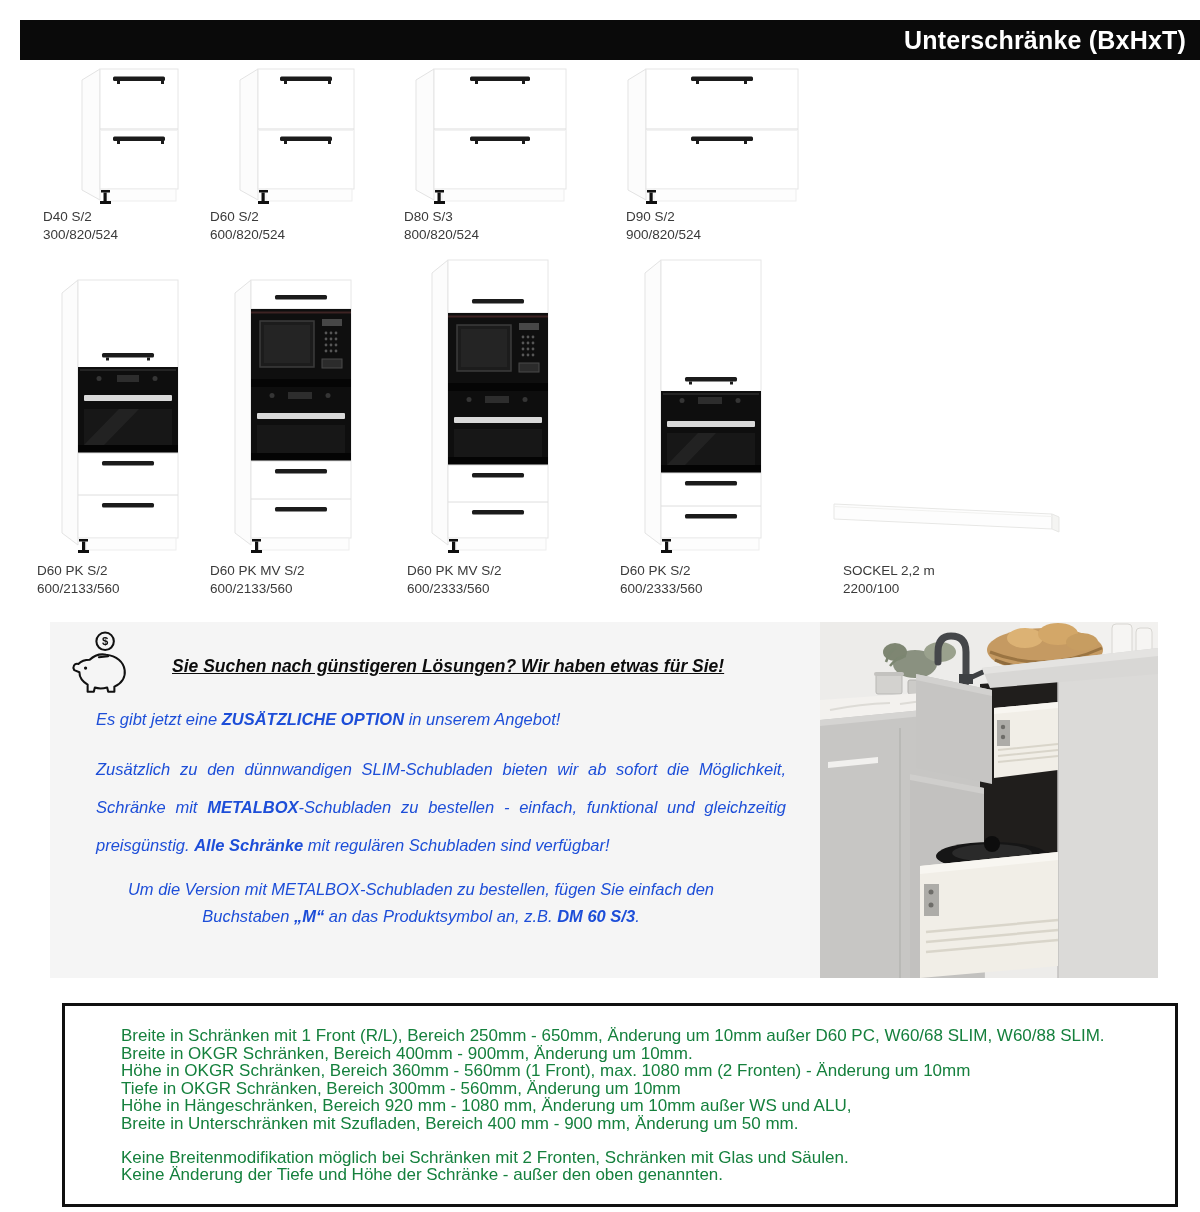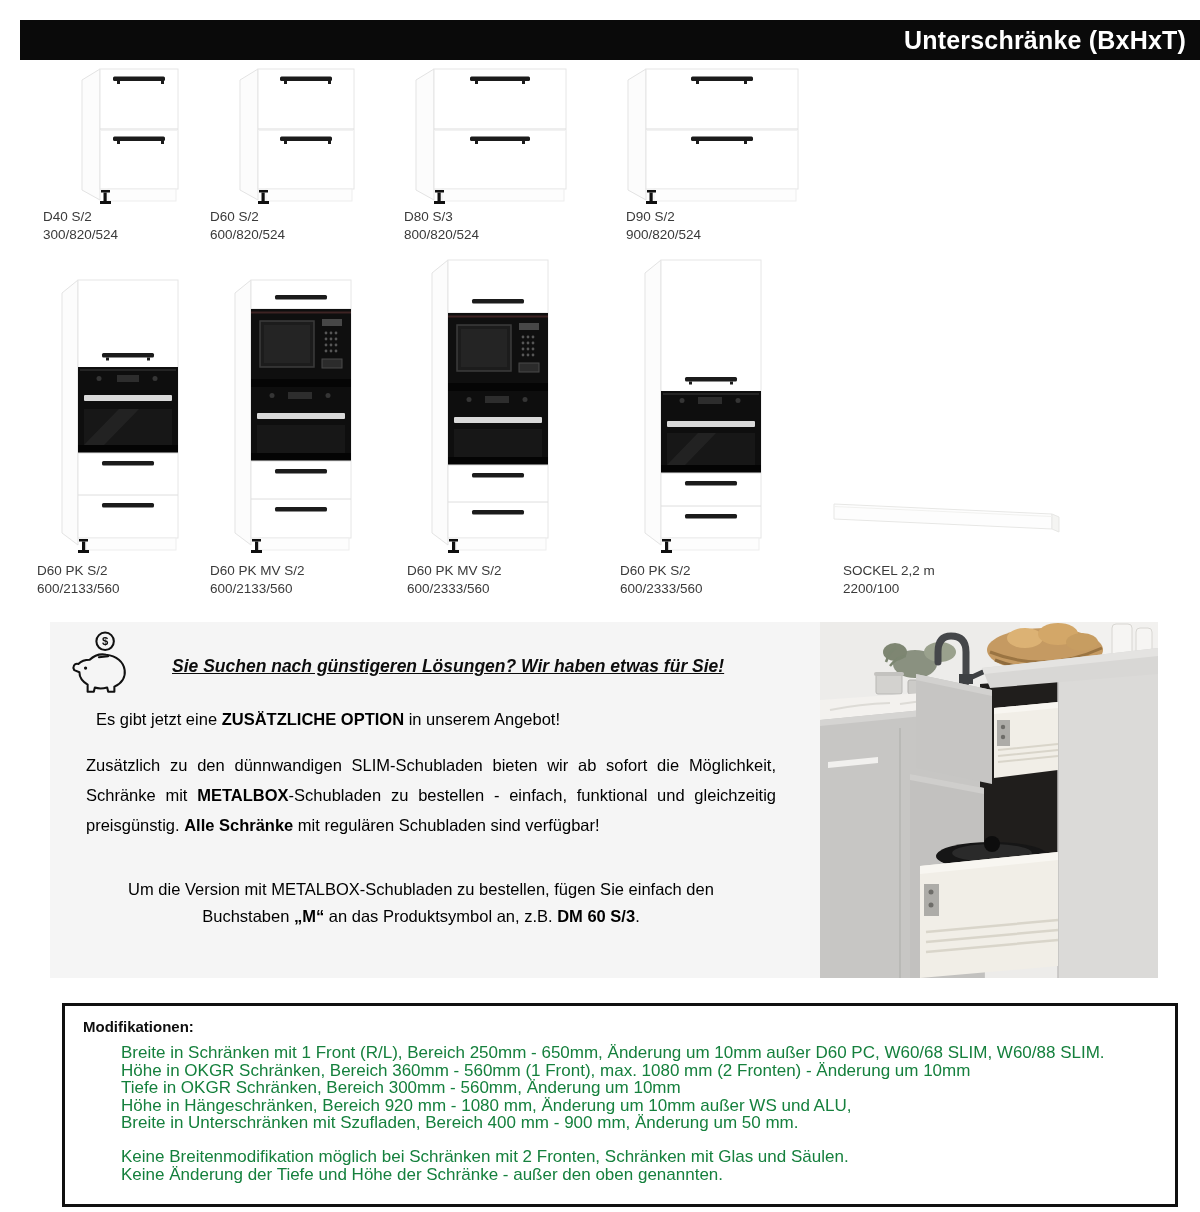--- a/index.html
+++ b/index.html
@@ -14,24 +14,24 @@
 
   
   .product { position:absolute; }
   .plabel { position:absolute; width:170px; font-size:13.5px; line-height:17.5px; color:#3a3a3a; }
 
   
   .promo-box { position:absolute; left:50px; top:622px; width:770px; height:356px; background:#f5f5f5; }
   .piggy { position:absolute; left:18px; top:8px; }
   .promo-head { position:absolute; left:122px; top:34px; width:640px; font-size:17.5px; font-weight:bold;
                 font-style:italic; color:#0d0d0d;text-decoration:underline; }
-  .promo-p { position:absolute; font-size:16.5px; color:#000000; }
+  .promo-p { position:absolute; font-style:italic; font-size:16.5px; color:#1d4ed8; }
   .promo-p b { font-weight:bold; }
   .p1 { left:46px; top:88px; width:680px; }
-  .p2 { left:36px; top:128px; width:690px; text-align:justify; line-height:30px; }
+  .p2 { left:46px; top:128px; width:690px; text-align:justify; line-height:38px; }
   .p3 { left:46px; top:254px; width:650px; line-height:27px;text-align:center; }
   .promo-photo { position:absolute; left:820px; top:622px; width:338px; height:356px; overflow:hidden; }
 
   
   .mods { position:absolute; left:62px; top:1003px; width:1116px; height:204px; border:3px solid #101010;
           background:#fff; padding:12px 18px; }
   .mods-heading { font-size:15px; font-weight:bold; color:#0e0e0e; }
   .mods-lines { margin-left:38px; margin-top:9px; }
   .mods-line { font-size:17px; line-height:17.6px; color:#15803d; white-space:nowrap; }
   .notes { margin-top:16px; }
@@ -453,24 +453,24 @@
         <polygon points="100,244 238,230 238,238 100,252" fill="#f8f6f1"></polygon>
         <path d="M106,310 L238,298 M106,320 L238,308 M106,330 L238,318" stroke="#d9d5ca" stroke-width="2.5"></path>
         <rect x="104" y="262" width="15" height="32" fill="#adaca8"></rect>
         <circle cx="111" cy="270" r="2.5" fill="#6e6d69"></circle>
           <circle cx="111" cy="283" r="2.5" fill="#6e6d69"></circle>
       </g>
     </svg>
   </div>
 
   <section class="mods">
-    <div class="mods-heading">Modifikationen:</div>
     <div class="mods-lines">
 
     <div class="mods-line">Breite in Schränken mit 1 Front (R/L), Bereich 250mm - 650mm, Änderung um 10mm außer D60 PC, W60/68 SLIM, W60/88 SLIM.</div>
+        <div class="mods-line">Breite in OKGR Schränken, Bereich 400mm - 900mm, Änderung um 10mm.</div>
         <div class="mods-line">Höhe in OKGR Schränken, Bereich 360mm - 560mm (1 Front), max. 1080 mm (2 Fronten) - Änderung um 10mm</div>
         <div class="mods-line">Tiefe in OKGR Schränken, Bereich 300mm - 560mm, Änderung um 10mm</div>
         <div class="mods-line">Höhe in Hängeschränken, Bereich 920 mm - 1080 mm, Änderung um 10mm außer WS und ALU,</div>
         <div class="mods-line">Breite in Unterschränken mit Szufladen, Bereich 400 mm - 900 mm, Änderung um 50 mm.</div>
       </div>
     <div class="mods-lines notes">
 
     <div class="mods-line">Keine Breitenmodifikation möglich bei Schränken mit 2 Fronten, Schränken mit Glas und Säulen.</div>
         <div class="mods-line">Keine Änderung der Tiefe und Höhe der Schränke - außer den oben genannten.</div>
       </div>

